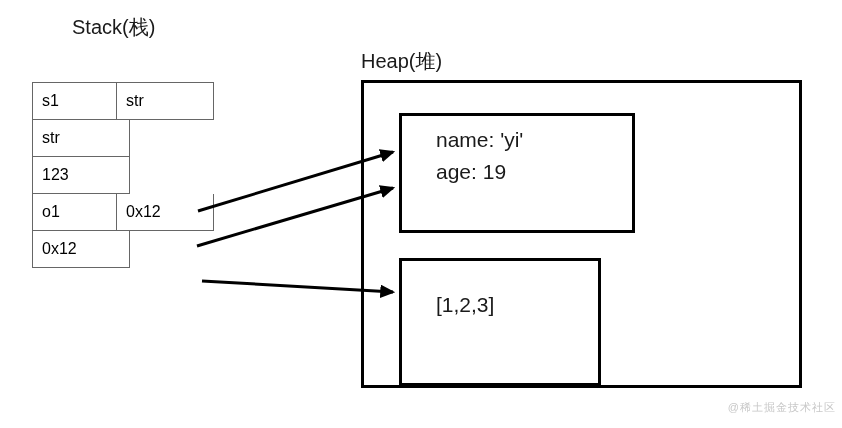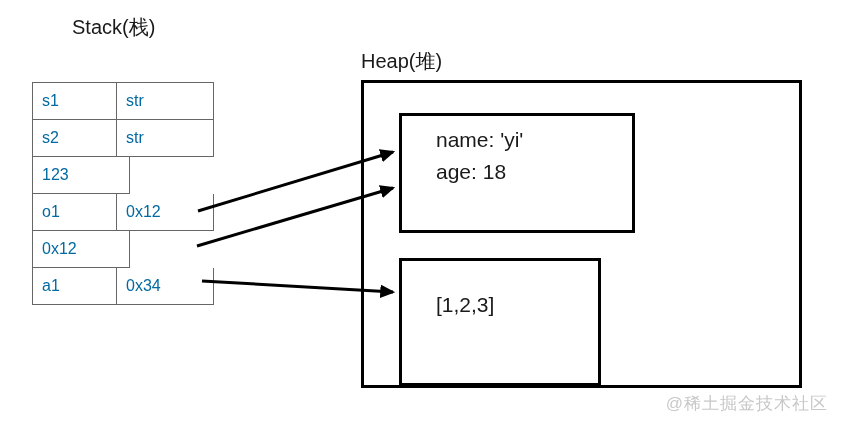--- a/index.html
+++ b/index.html
@@ -44,21 +44,21 @@
   .stack-table .row {
     display: flex;
   }
   .stack-table .cell {
     height: 36px;
     line-height: 36px;
     border-right: 1px solid #666666;
     border-bottom: 1px solid #666666;
     padding-left: 9px;
     font-size: 16px;
-    color: #0369a1;
+    color: #000000;
     box-sizing: content-box;
   }
   .stack-table .cell.name { width: 74px; }
   .stack-table .cell.val  { width: 87px; }
   .heap-box {
     position: absolute;
     left: 361px;
     top: 80px;
     width: 441px;
     height: 308px;
@@ -93,68 +93,63 @@
   .arrows {
     position: absolute;
     left: 0;
     top: 0;
     width: 842px;
     height: 428px;
     pointer-events: none;
   }
   .watermark {
     position: absolute;
-    right: 14px;
+    right: 6px;
     bottom: 13px;
-    font-size: 17px;
+    font-size: 11px;
     color: #c8c8c8;
     letter-spacing: 1px;
     white-space: nowrap;
     margin-top: 24px;
   }
 </style>
 </head>
 <body>
 
 <div class="canvas">
 
   <div class="stack-title">Stack(栈)</div>
 
   <div class="stack-table">
     <div class="row">
       <div class="cell name">s1</div>
       <div class="cell val">str</div>
     </div>
     <div class="row">
-      <div class="cell name">s2</div>
       <div class="cell val">str</div>
     </div>
     <div class="row">
       <div class="cell val">123</div>
     </div>
     <div class="row">
       <div class="cell name">o1</div>
       <div class="cell val">0x12</div>
     </div>
     <div class="row">
       <div class="cell val">0x12</div>
     </div>
-    <div class="row">
-      <div class="cell name">a1</div>
-      <div class="cell val">0x34</div>
-    </div>
   </div>
 
   <div class="heap-title">Heap(堆)</div>
 
   <div class="heap-box"></div>
 
   <div class="heap-obj obj1">
     <div>name: 'yi'</div>
-    <div>age: 18</div>
+    <div>age: 19</div>
   </div>
 
   <div class="heap-obj obj2">
     <div>[1,2,3]</div>
   </div>
 
   <svg class="arrows" viewBox="0 0 842 428" xmlns="http://www.w3.org/2000/svg">
     <defs>
       <marker id="arrowhead" viewBox="0 0 10 9" refX="8.5" refY="4.5" markerWidth="5" markerHeight="4.5" orient="auto">
         <path d="M0,0 L10,4.5 L0,9 z" fill="#000000"></path>

